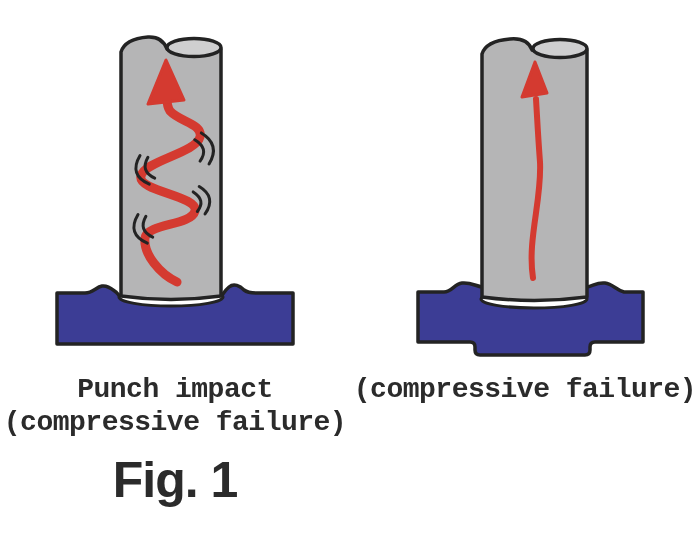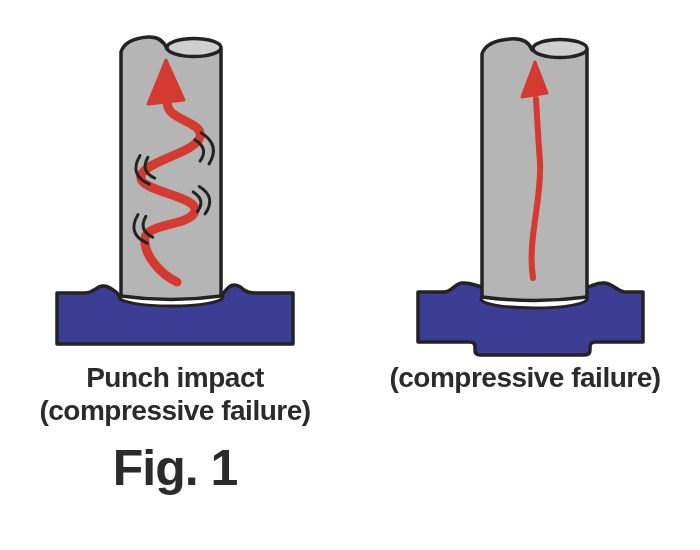--- a/index.html
+++ b/index.html
@@ -6,22 +6,22 @@
   .stage{
     width:700px;height:550px;background:#ffffff;overflow:hidden;
     display:flex;flex-direction:row;
     font-family:"Liberation Sans",sans-serif;
   }
   .figure-col{
     width:350px;height:550px;display:flex;flex-direction:column;align-items:center;
   }
   .figure-col svg{display:block;flex:0 0 auto;}
   .caption{
-    margin-top:1px;text-align:center;color:#2b2b2b;
-    font-weight:700;font-size:28px;line-height:33px;letter-spacing:-0.5px;
+    margin-top:13px;text-align:center;color:#2b2b2b;
+    font-weight:700;font-size:28px;line-height:33px;letter-spacing:-0.5px;font-family:Liberation Mono, monospace;
   }
   .figlabel{
     margin-top:14px;text-align:right;color:#2b2b2b;
     font-weight:700;font-size:50px;line-height:54px;letter-spacing:-1px;
   }
 </style>
 </head>
 <body>
 
 <div class="stage">

